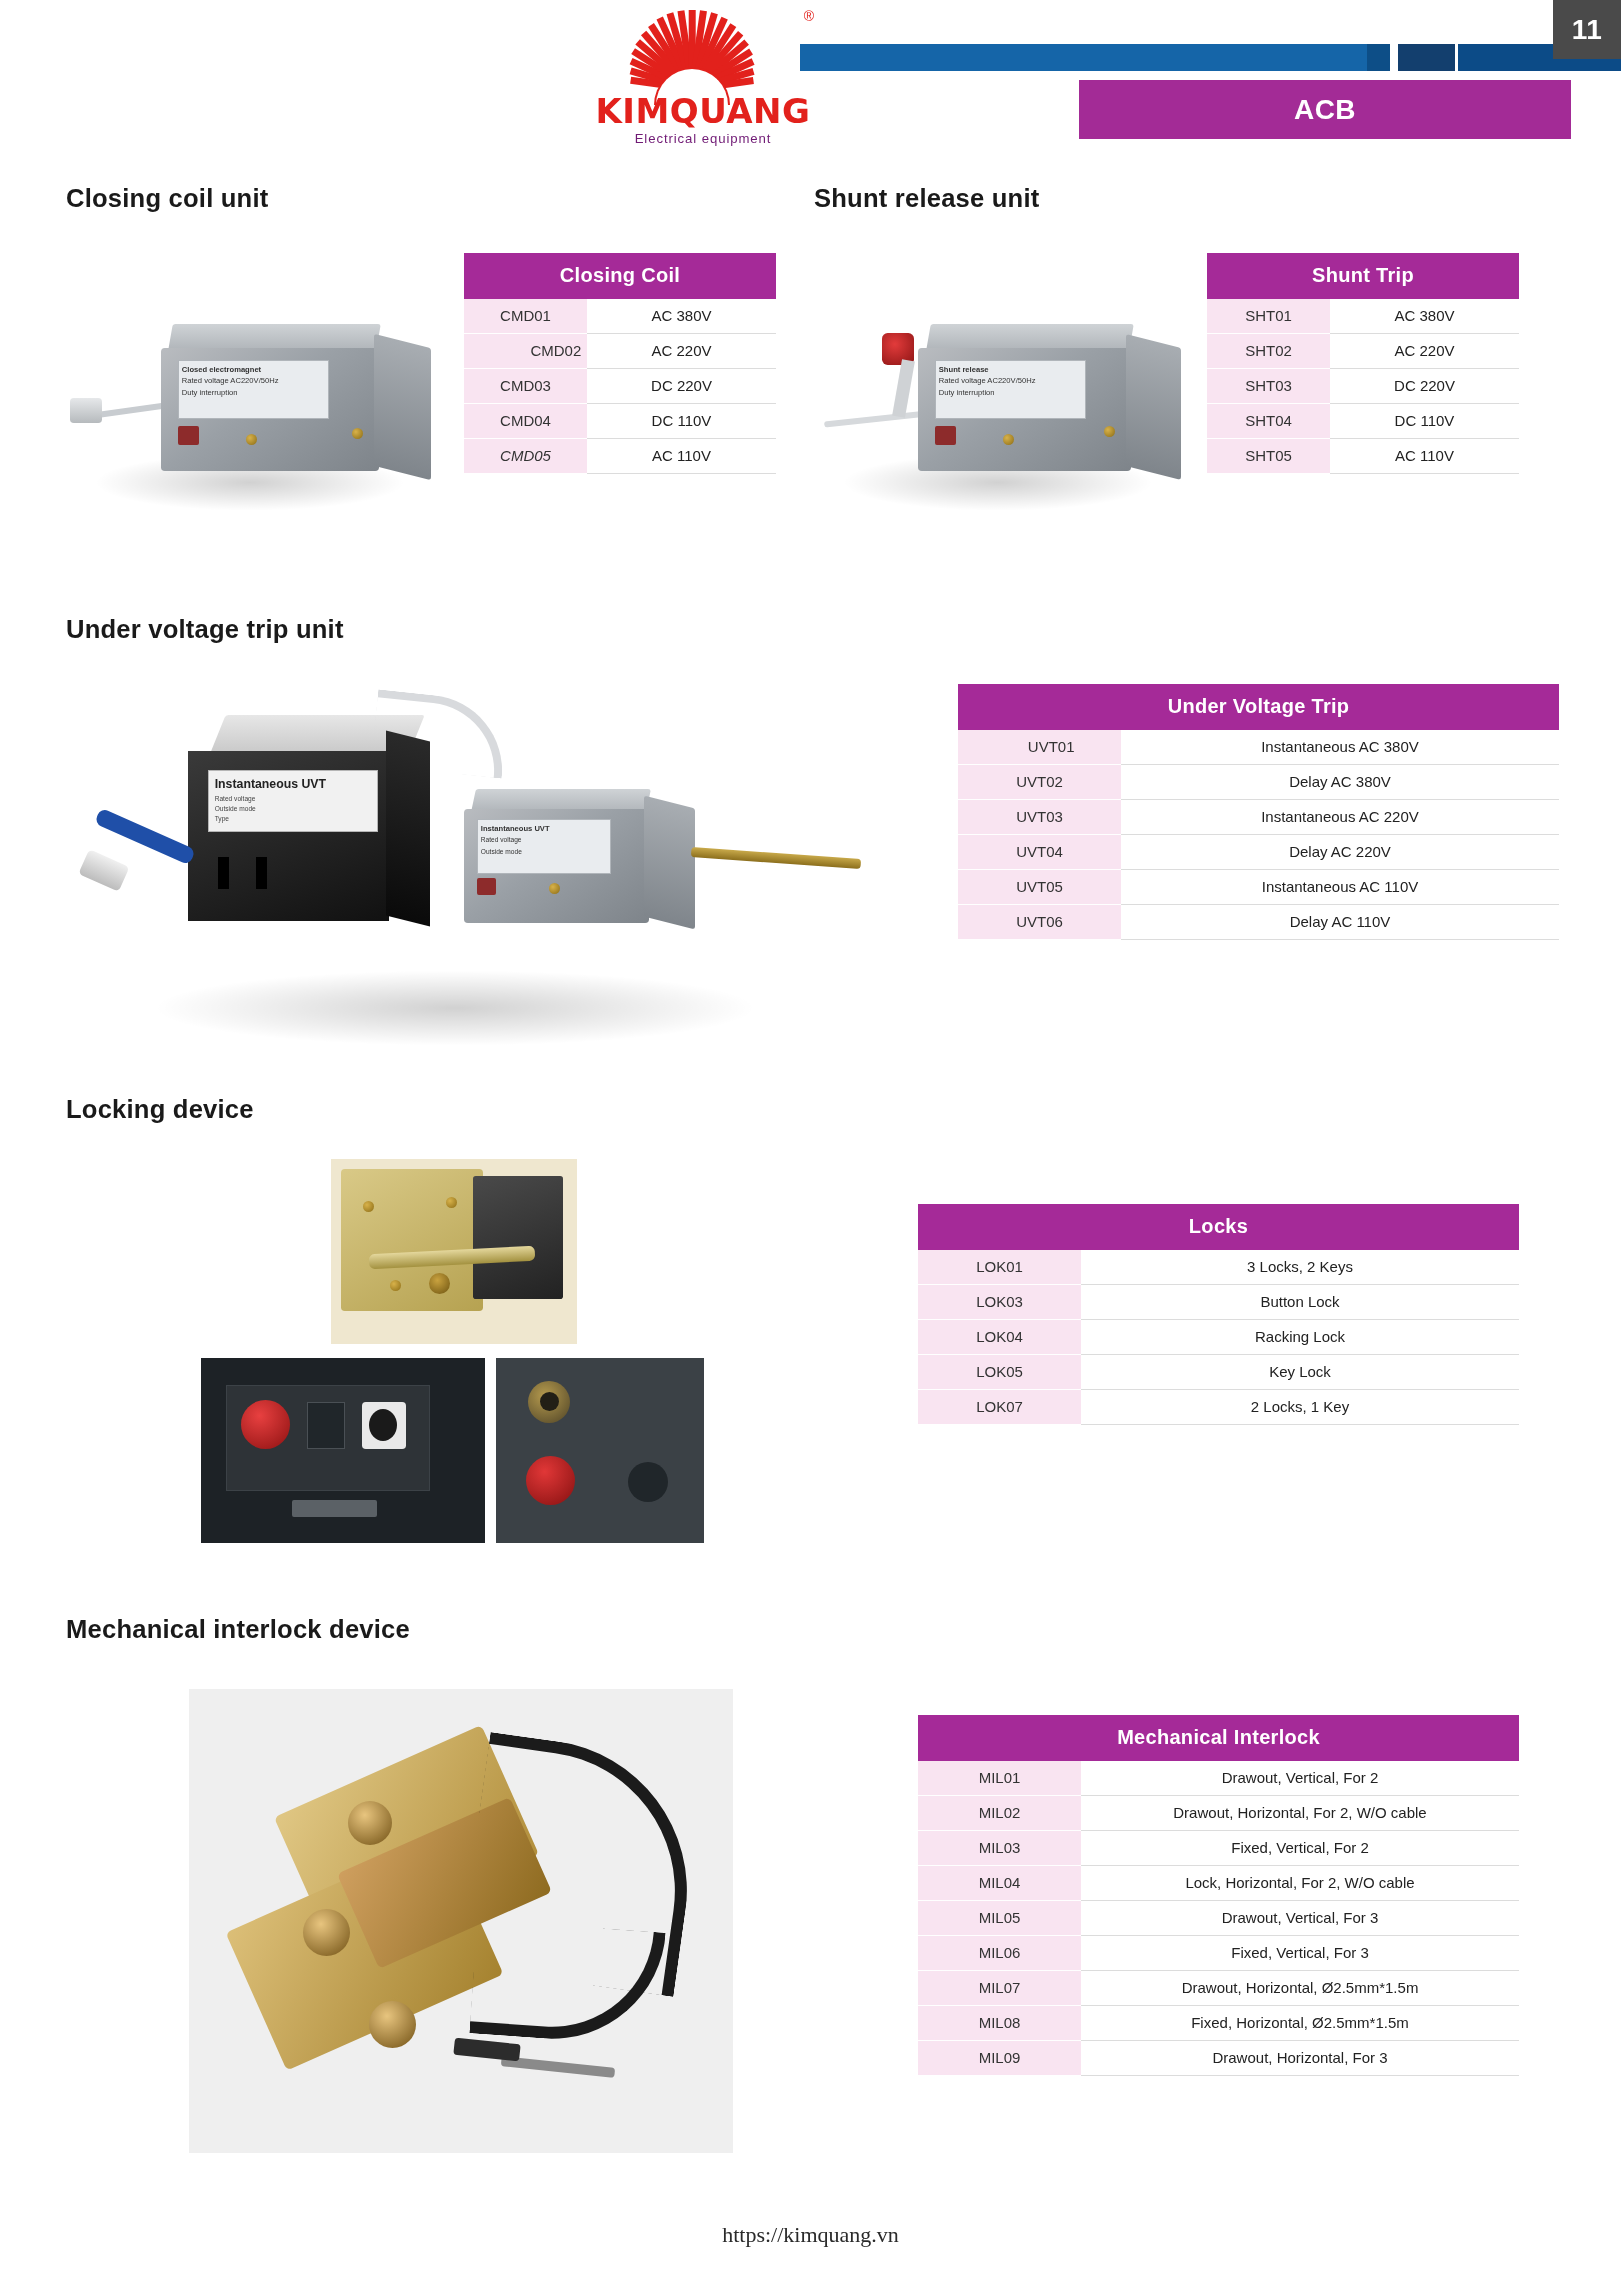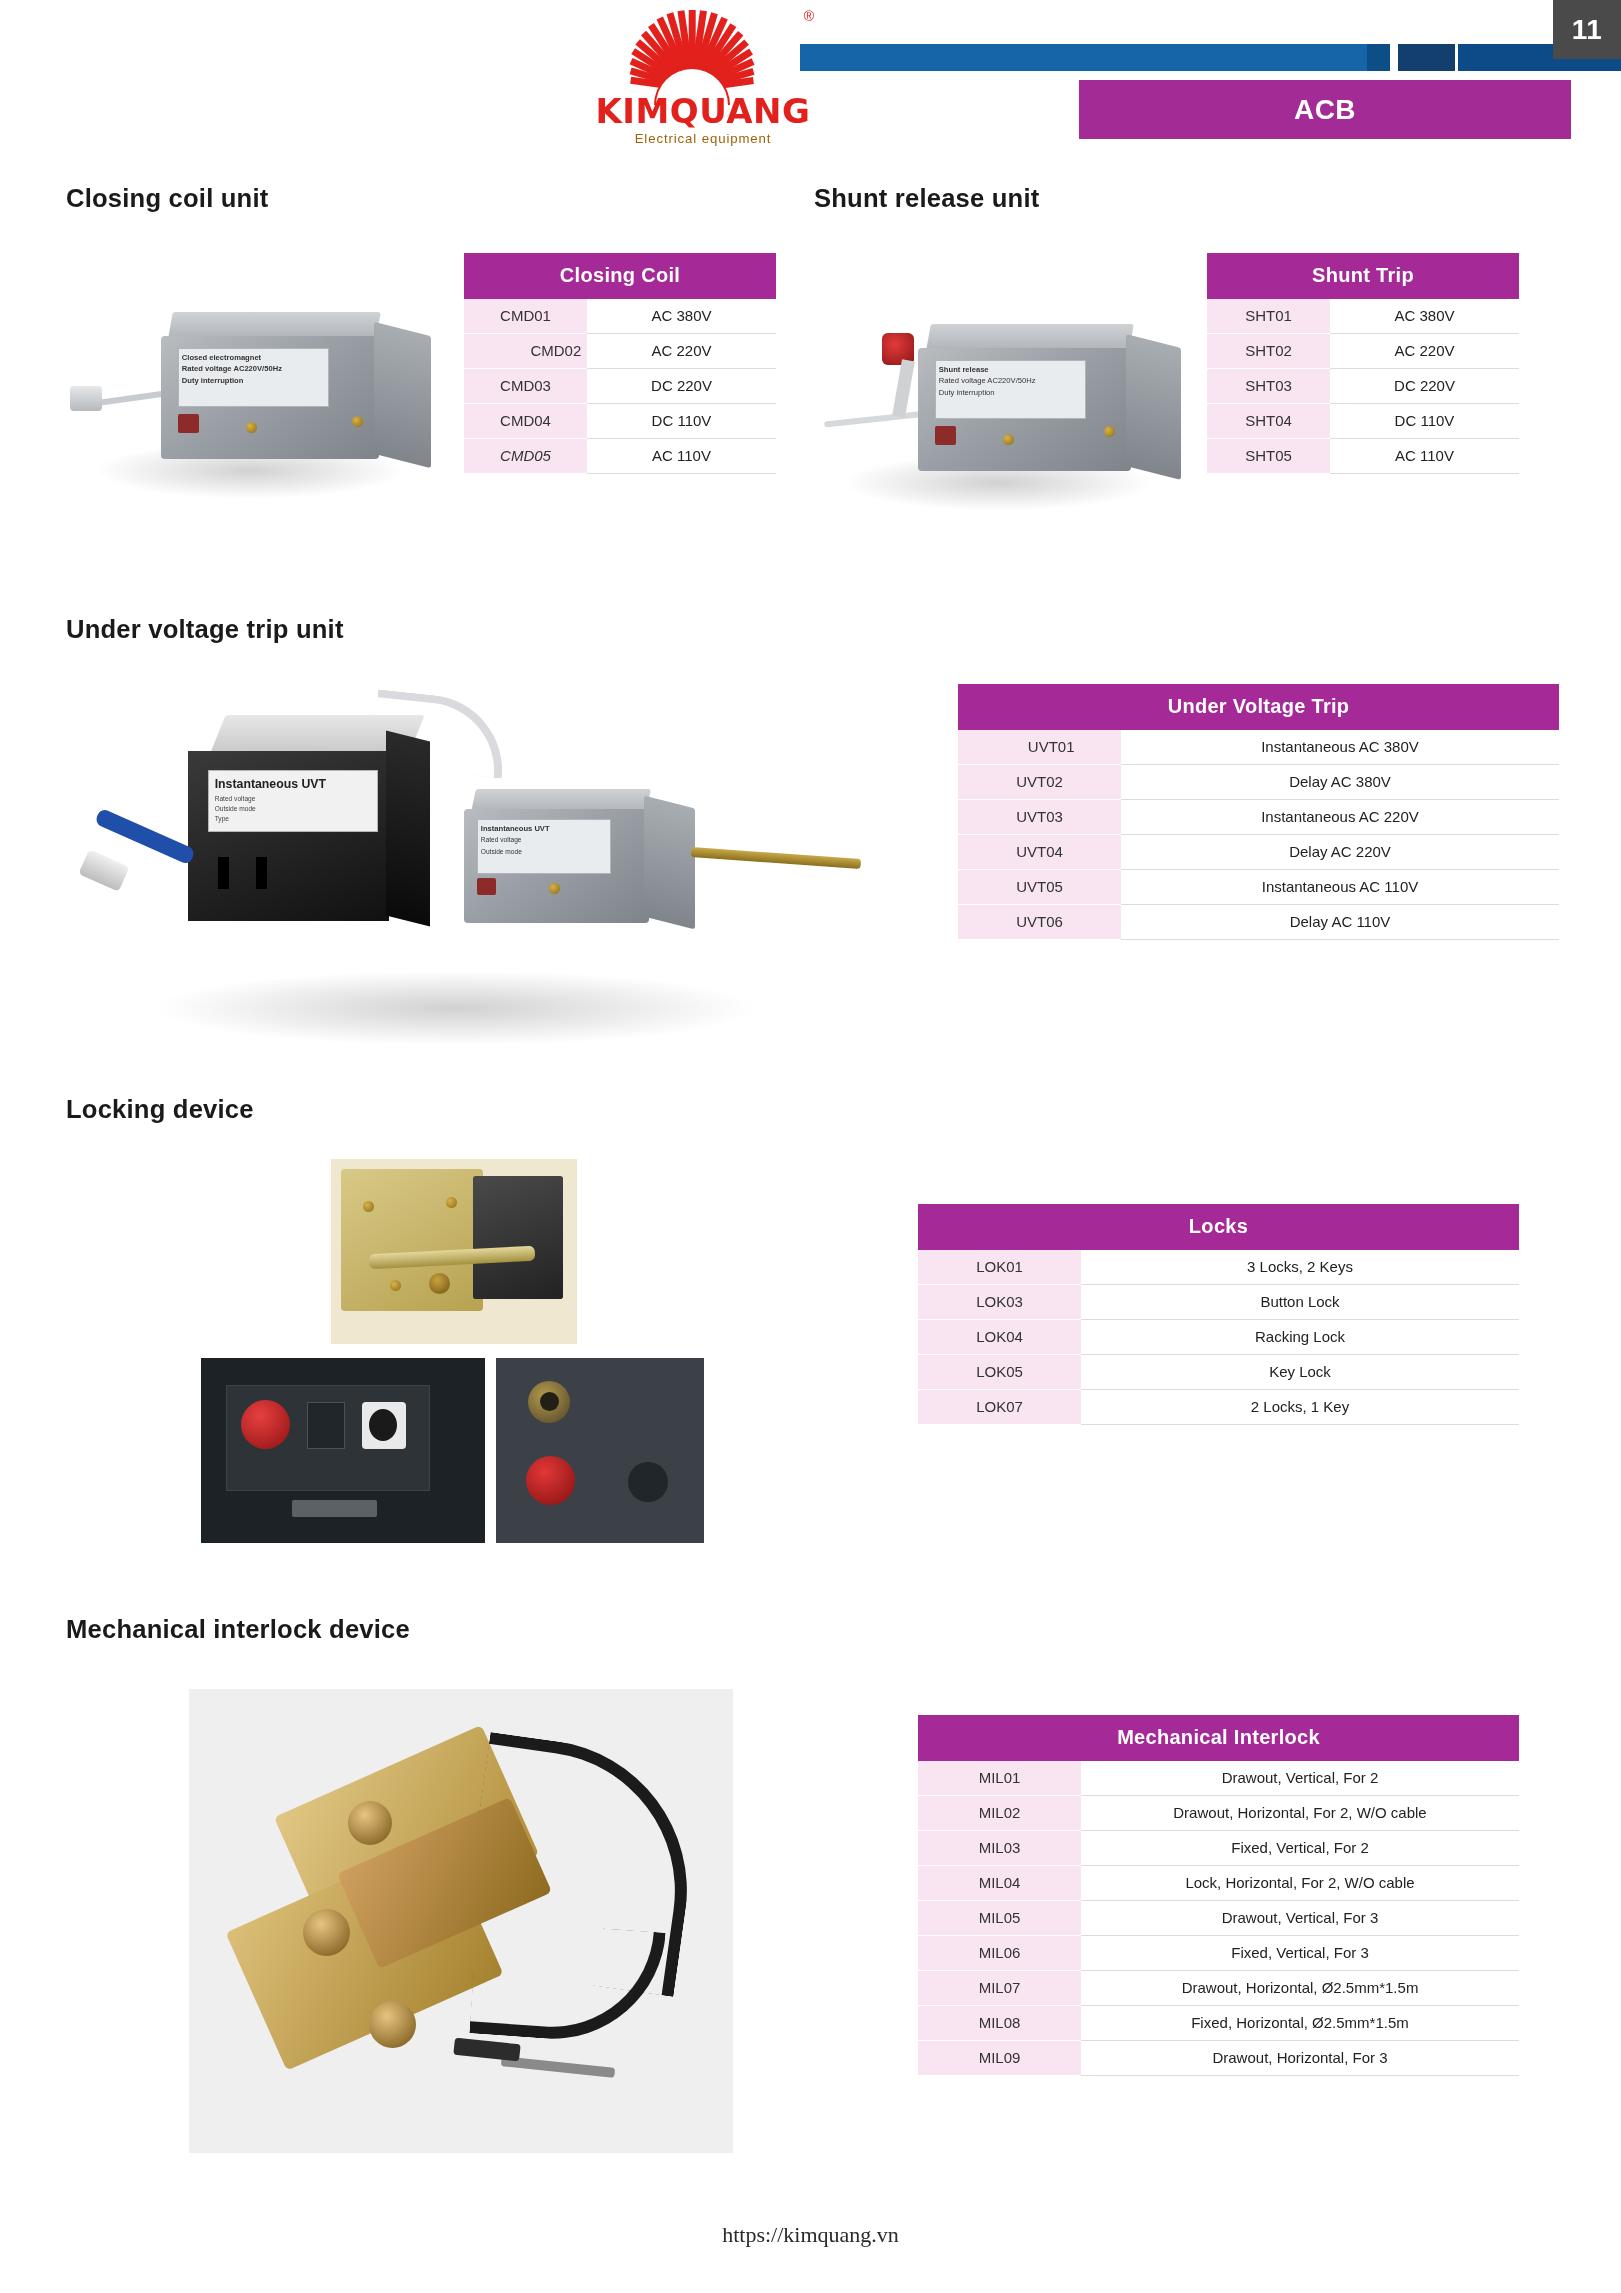--- a/index.html
+++ b/index.html
@@ -77,21 +77,21 @@
     color: #e2211c;
     letter-spacing: 0.5px;
     font-family: "DejaVu Sans", sans-serif;
   }
   .logo-sub {
     position: absolute;
     left: 0; top: 123px;
     width: 256px;
     text-align: center;
     font-size: 13.2px;
-    color: #a16207;
+    color: #701a75;
     letter-spacing: 0.9px;
   }
   .bar-blue {
     position: absolute;
     left: 800px; top: 44px;
     width: 568px; height: 26.5px;
     background: #1565a8;
   }
   .bar-blue2 {
     position: absolute;
@@ -262,21 +262,21 @@
     <div class="logo-sub">Electrical equipment</div>
   </div>
 
   <div class="acb-tab">
     <span>ACB</span>
   </div>
 </div>
 
 <div class="sec-title" style="left:66px; top:184px;">Closing coil unit</div>
 
-<div class="photo" style="left:66px; top:272px; width:407px; height:246px;font-weight:bold;">
+<div class="photo" style="left:66px; top:284px; width:407px; height:246px;">
   <div class="shadow-soft" style="left:28px; top:170px; width:312px; height:57px;"></div>
 
   <div class="wire" style="left:9.5px; top:123px; width:114px; transform:rotate(-8deg);"></div>
   <div style="position:absolute; left:3.8px; top:114px; width:32px; height:24.6px; background:linear-gradient(180deg,#e6e8ea,#b6babd); border-radius:3.8px;"></div>
 
   <div class="coil-top" style="left:104px; top:40px; width:208px; height:32px; transform:skewX(-10deg);"></div>
   <div class="coil-body" style="left:95px; top:64px; width:218px; height:123px;"></div>
   <div style="position:absolute; left:308px; top:57px; width:57px; height:132px; background:linear-gradient(180deg,#a8adb2,#7f858b); transform:skewY(14deg); border-radius:2.8px;"></div>
   <div class="coil-label" style="left:112px; top:76px; width:151px; height:59px;">
     <b>Closed electromagnet</b><br>

